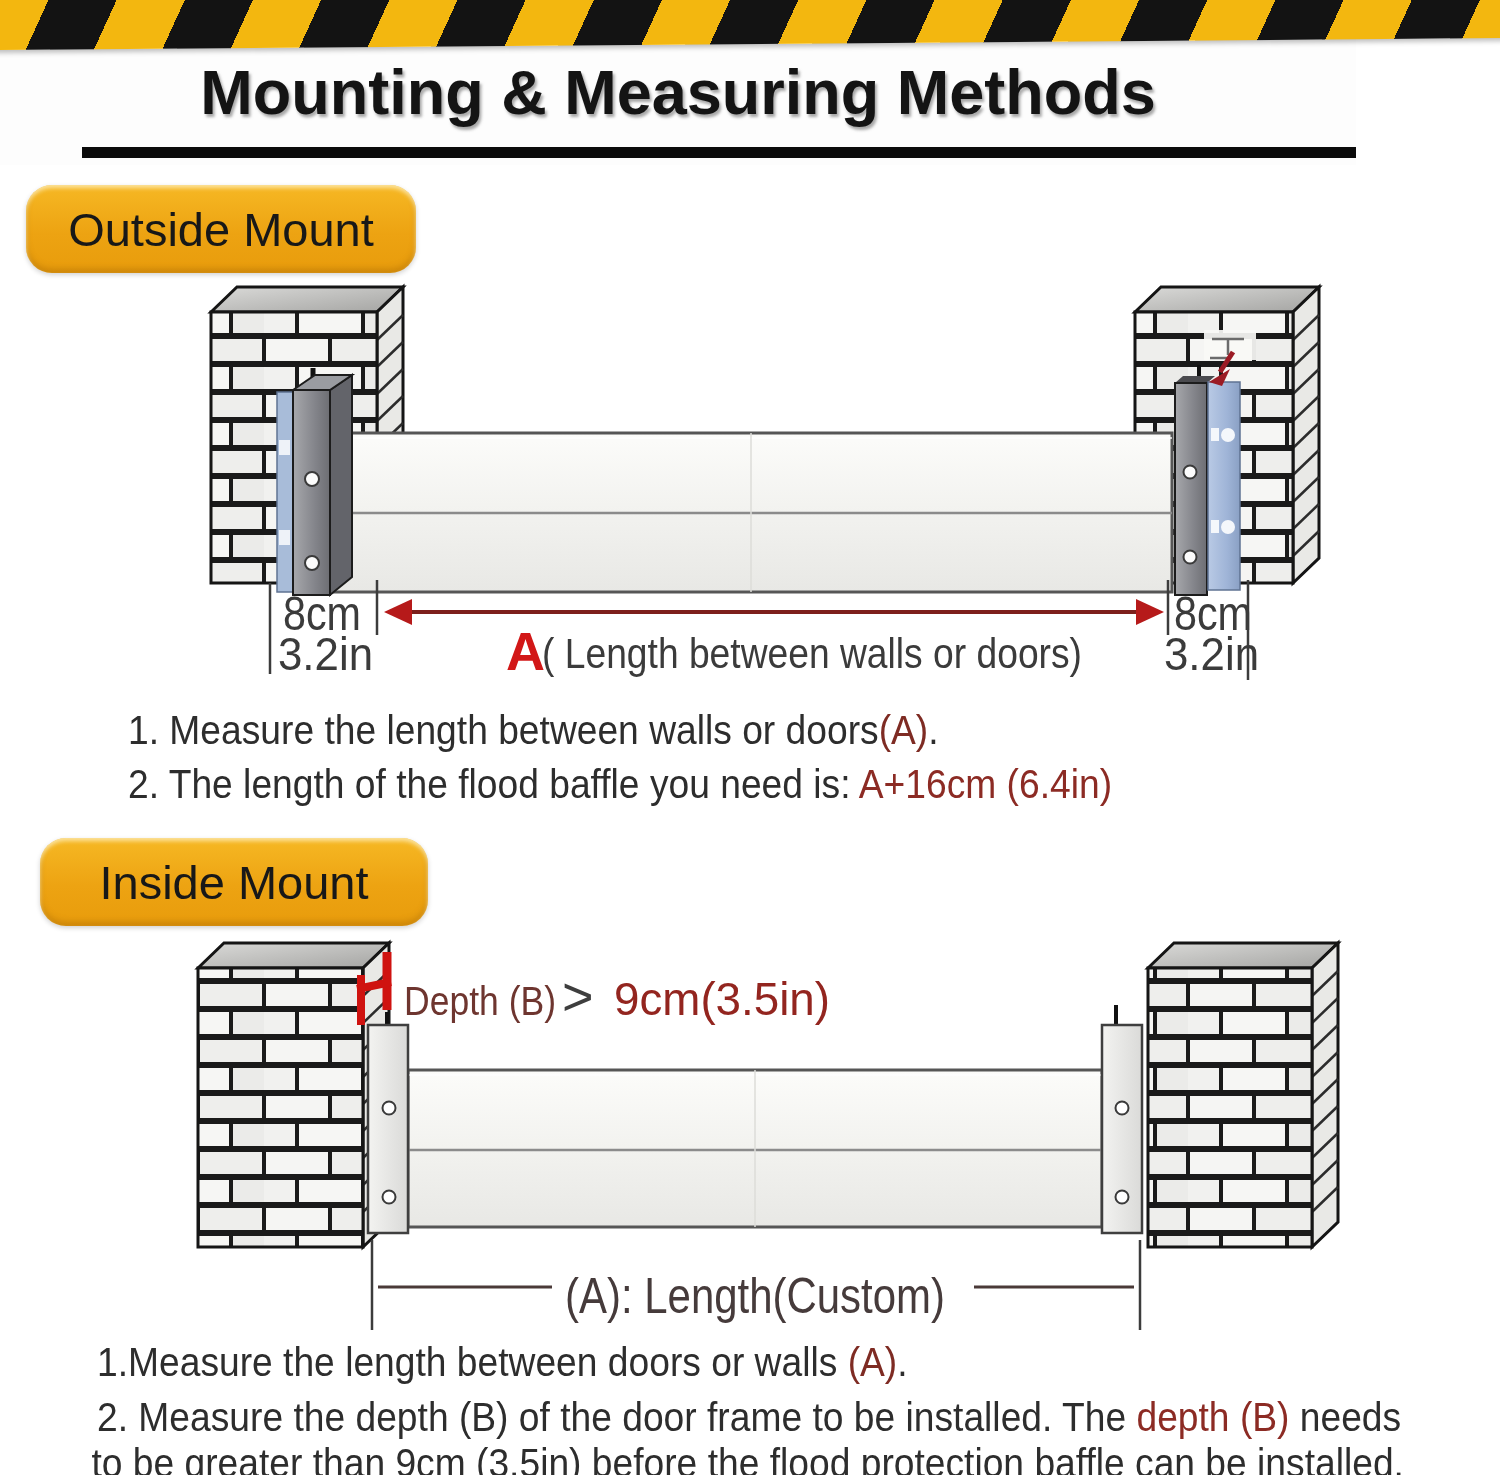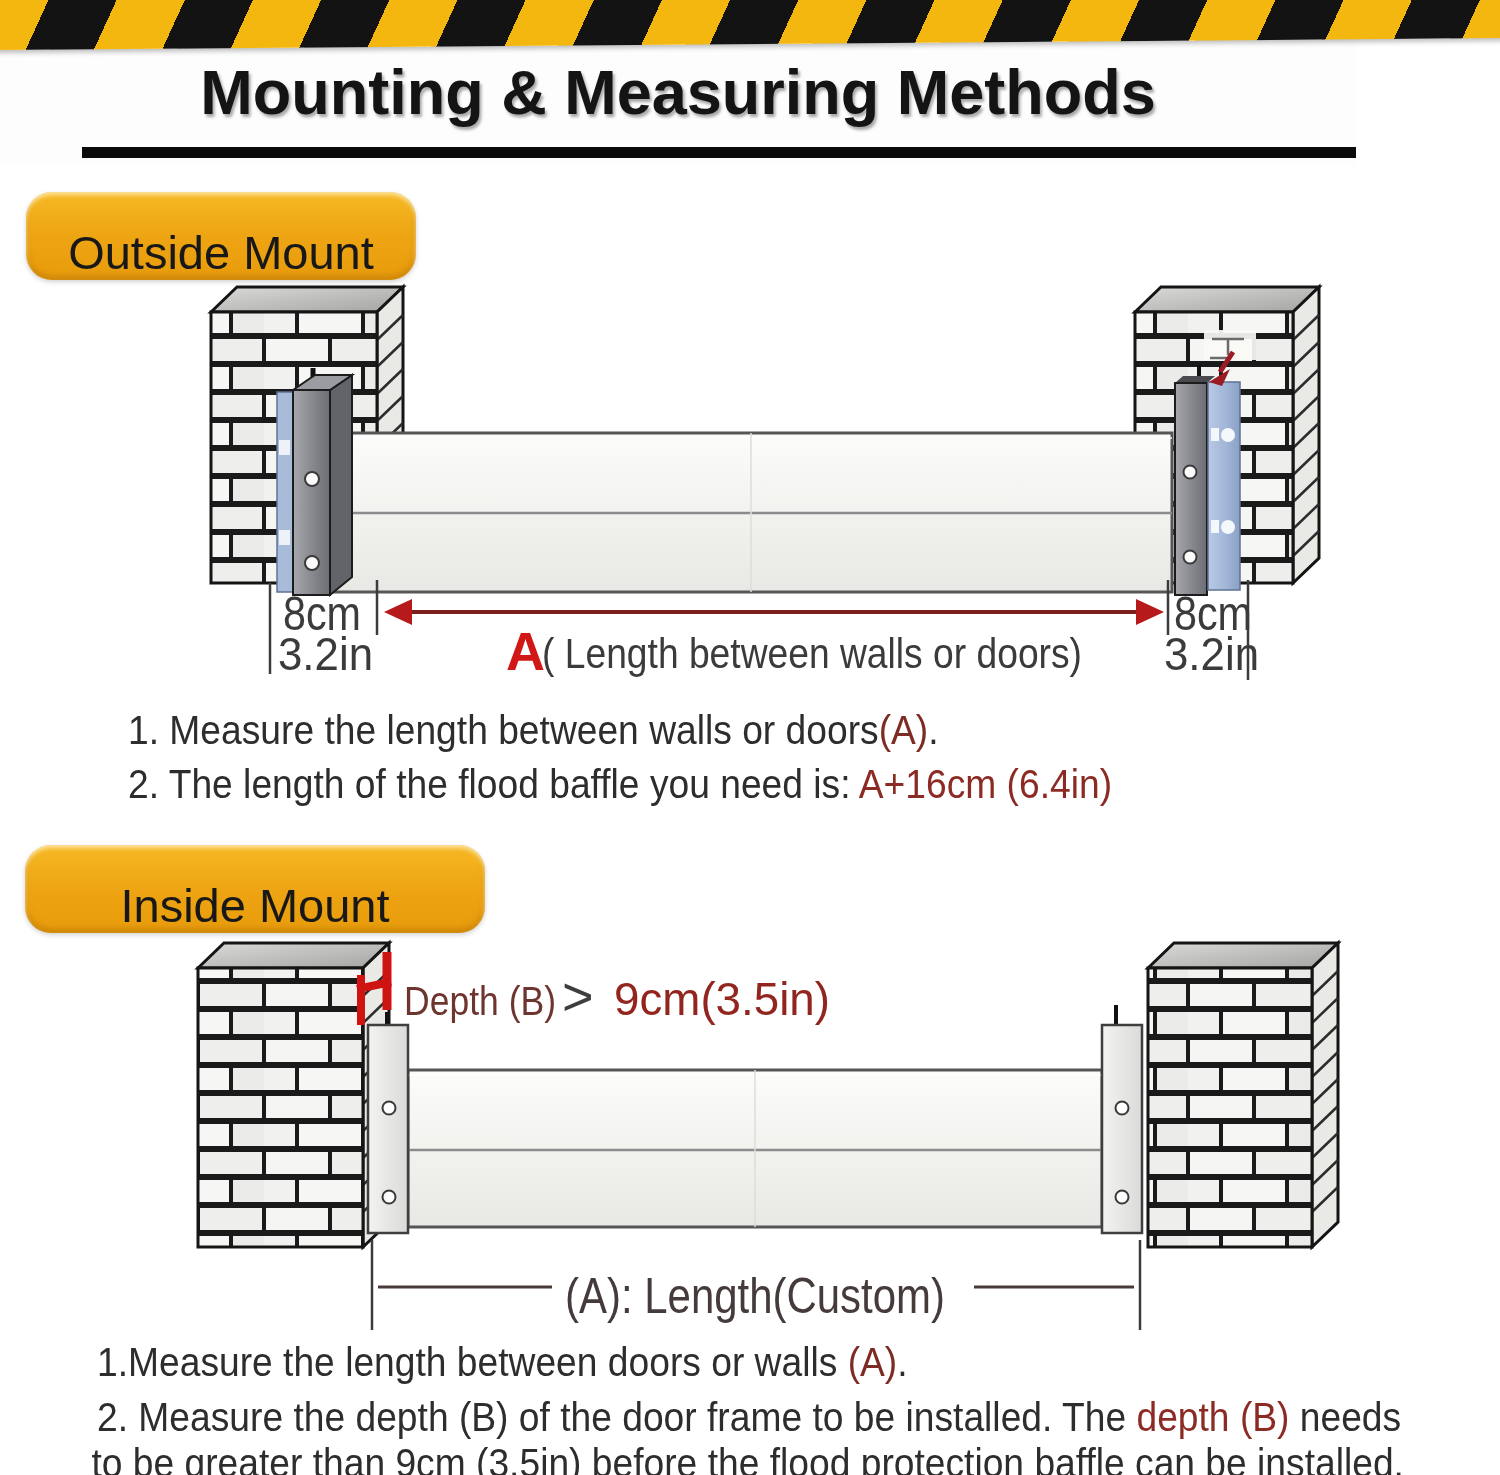--- a/index.html
+++ b/index.html
@@ -16,28 +16,27 @@
     box-shadow:0 3px 5px rgba(0,0,0,.25);
   }
   .page-title{
     position:absolute;top:56px;left:0;right:0;text-align:center;
     font-size:63px;font-weight:bold;color:#141414;letter-spacing:0px;
     text-shadow:2px 3px 3px rgba(110,110,110,.6);white-space:nowrap;
   }
   .black-bar{position:absolute;left:82px;right:0;top:147px;height:11px;background:#0b0b0b;}
   
   .mount-label{
-    position:absolute;display:flex;align-items:flex-end;justify-content:center;
+    position:absolute;display:flex;align-items:center;justify-content:center;
     background:linear-gradient(180deg,#f6b824 0%,#eda312 55%,#e89c0c 100%);
     border-radius:26px;color:#181818;font-size:47px;white-space:nowrap;
     box-shadow:inset 0 3px 4px rgba(255,240,190,.8), inset 0 -4px 6px rgba(150,90,0,.35), 0 2px 5px rgba(0,0,0,.18);
-    margin-top:7px;
   }
   #label-outside{left:26px;top:185px;width:390px;height:88px;}
-  #label-inside{left:25px;top:838px;width:460px;height:88px;}
+  #label-inside{left:40px;top:838px;width:388px;height:88px;}
   
   .diagram{position:absolute;left:0;width:1500px;}
   #svg-outside{top:280px;height:430px;}
   #svg-inside{top:925px;height:410px;}
   svg text{font-family:"Liberation Sans",sans-serif;}
   
   .instr{
     position:absolute;color:#2d2d2d;font-size:40px;white-space:nowrap;
     transform:scaleX(.93);transform-origin:0 0;line-height:54px;
   }

